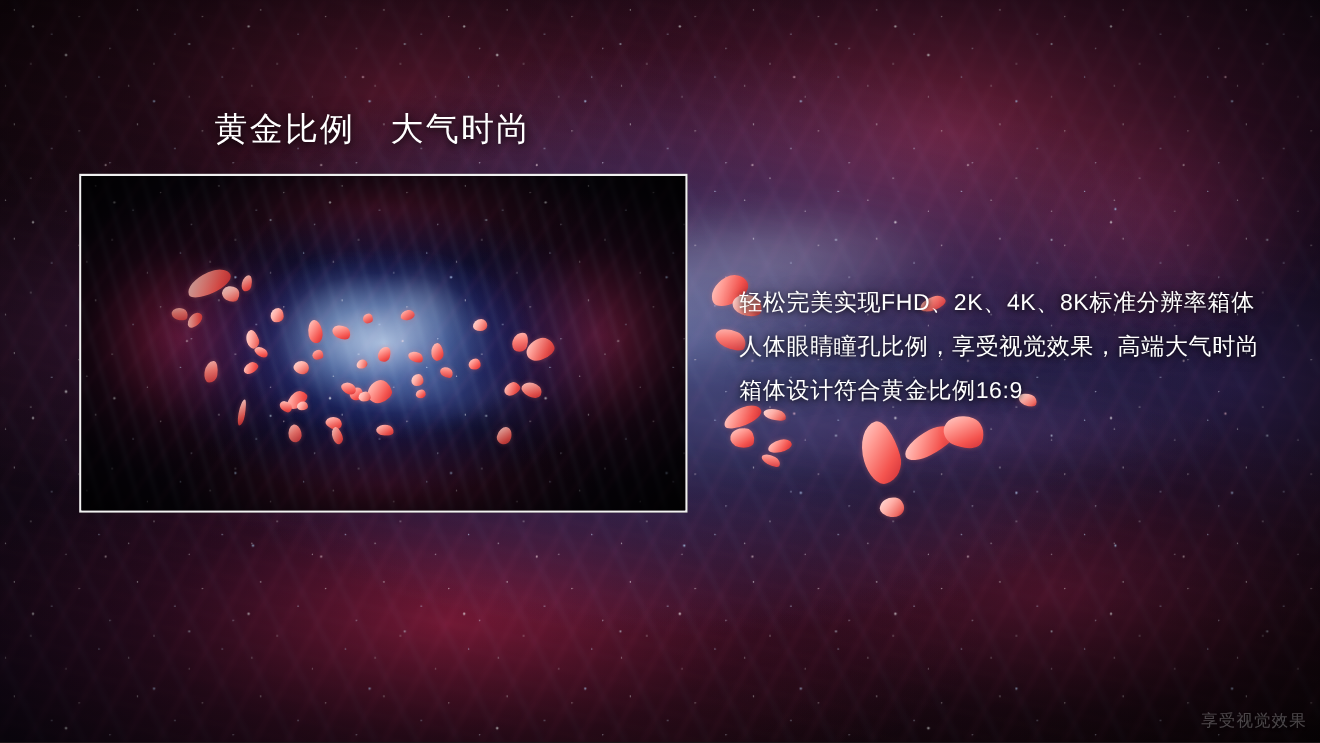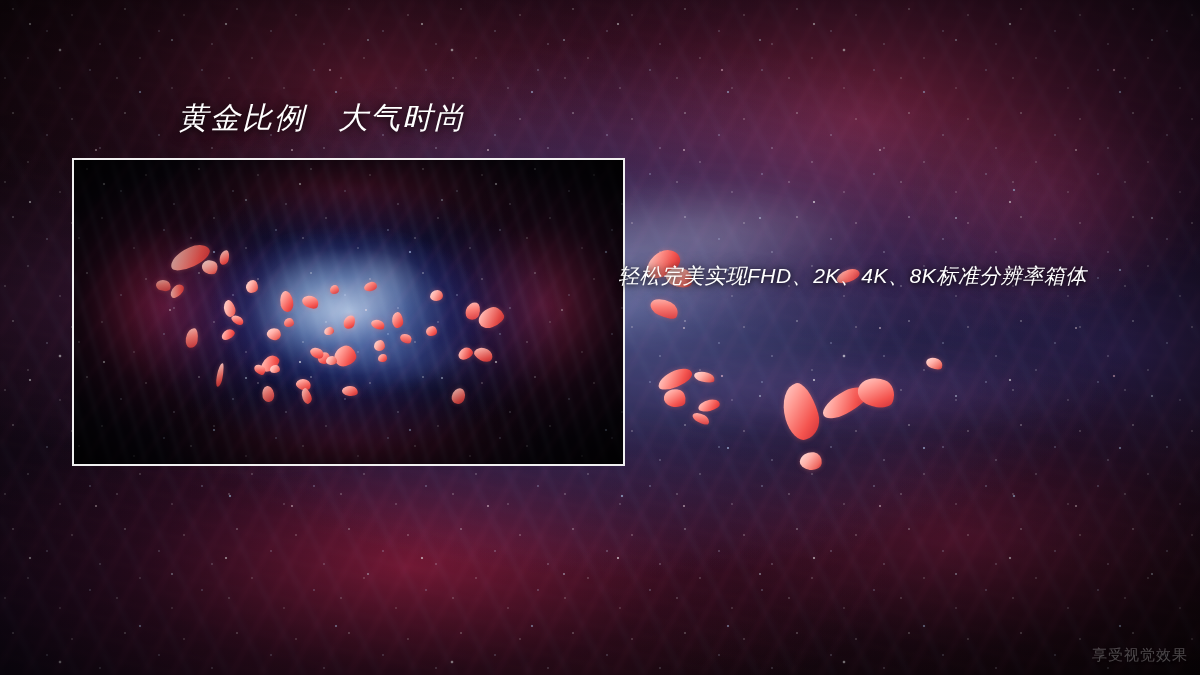--- a/index.html
+++ b/index.html
@@ -118,29 +118,28 @@
   
   .petal{
     position:absolute;
     border-radius:60% 40% 58% 42% / 56% 62% 38% 44%;
     background:linear-gradient(135deg,#ffd9d6 0%, #ff9a92 34%, #f4544f 70%, #c92a33 100%);
     box-shadow:0 0 5px rgba(255,120,120,.35);
   }
 
   
   #slide-title{
-    position:absolute; left:178px; top:101px;
+    position:absolute; left:195px; top:101px;
     font-size:30px; line-height:1.1; color:#ffffff;
     letter-spacing:2px;
     text-shadow:0 2px 7px rgba(0,0,0,.75), 0 0 18px rgba(0,0,0,.45);
     white-space:pre;
-    font-style:italic;
   }
   #body-text{
-    position:absolute; left:618px; top:256px; width:470px;font-style:italic;
+    position:absolute; left:672px; top:256px; width:470px;
   }
   #body-text .line{
     font-size:21px; line-height:40px; color:#ffffff;
     letter-spacing:.5px; white-space:pre;
     text-shadow:0 1px 5px rgba(0,0,0,.85), 0 0 14px rgba(0,0,0,.55);
   }
   #watermark{
     position:absolute; right:12px; bottom:10px;
     font-size:15px; letter-spacing:1px;
     color:rgba(230,225,230,.30);
@@ -227,17 +226,19 @@
         <div class="petal" style="left: 268px; top: 226px; width: 16px; height: 10px; transform: rotate(8deg);"></div>
         <div class="petal" style="left: 172px; top: 120px; width: 12px; height: 13px; transform: rotate(0deg); background: linear-gradient(120deg, rgb(255, 226, 223) 0%, rgb(255, 176, 168) 40%, rgb(239, 106, 98) 78%, rgb(185, 37, 47) 100%);"></div>
       </div>
     <div class="pic-layer pic-vig"></div>
   </div>
 
   <div id="slide-title">黄金比例　大气时尚</div>
 
   <div id="body-text">
     <div class="line">轻松完美实现FHD、2K、4K、8K标准分辨率箱体</div>
+    <div class="line">人体眼睛瞳孔比例，享受视觉效果，高端大气时尚</div>
+    <div class="line">箱体设计符合黄金比例16:9</div>
   </div>
 
   <div id="watermark">享受视觉效果</div>
 
 </div>
 
 </body></html>

